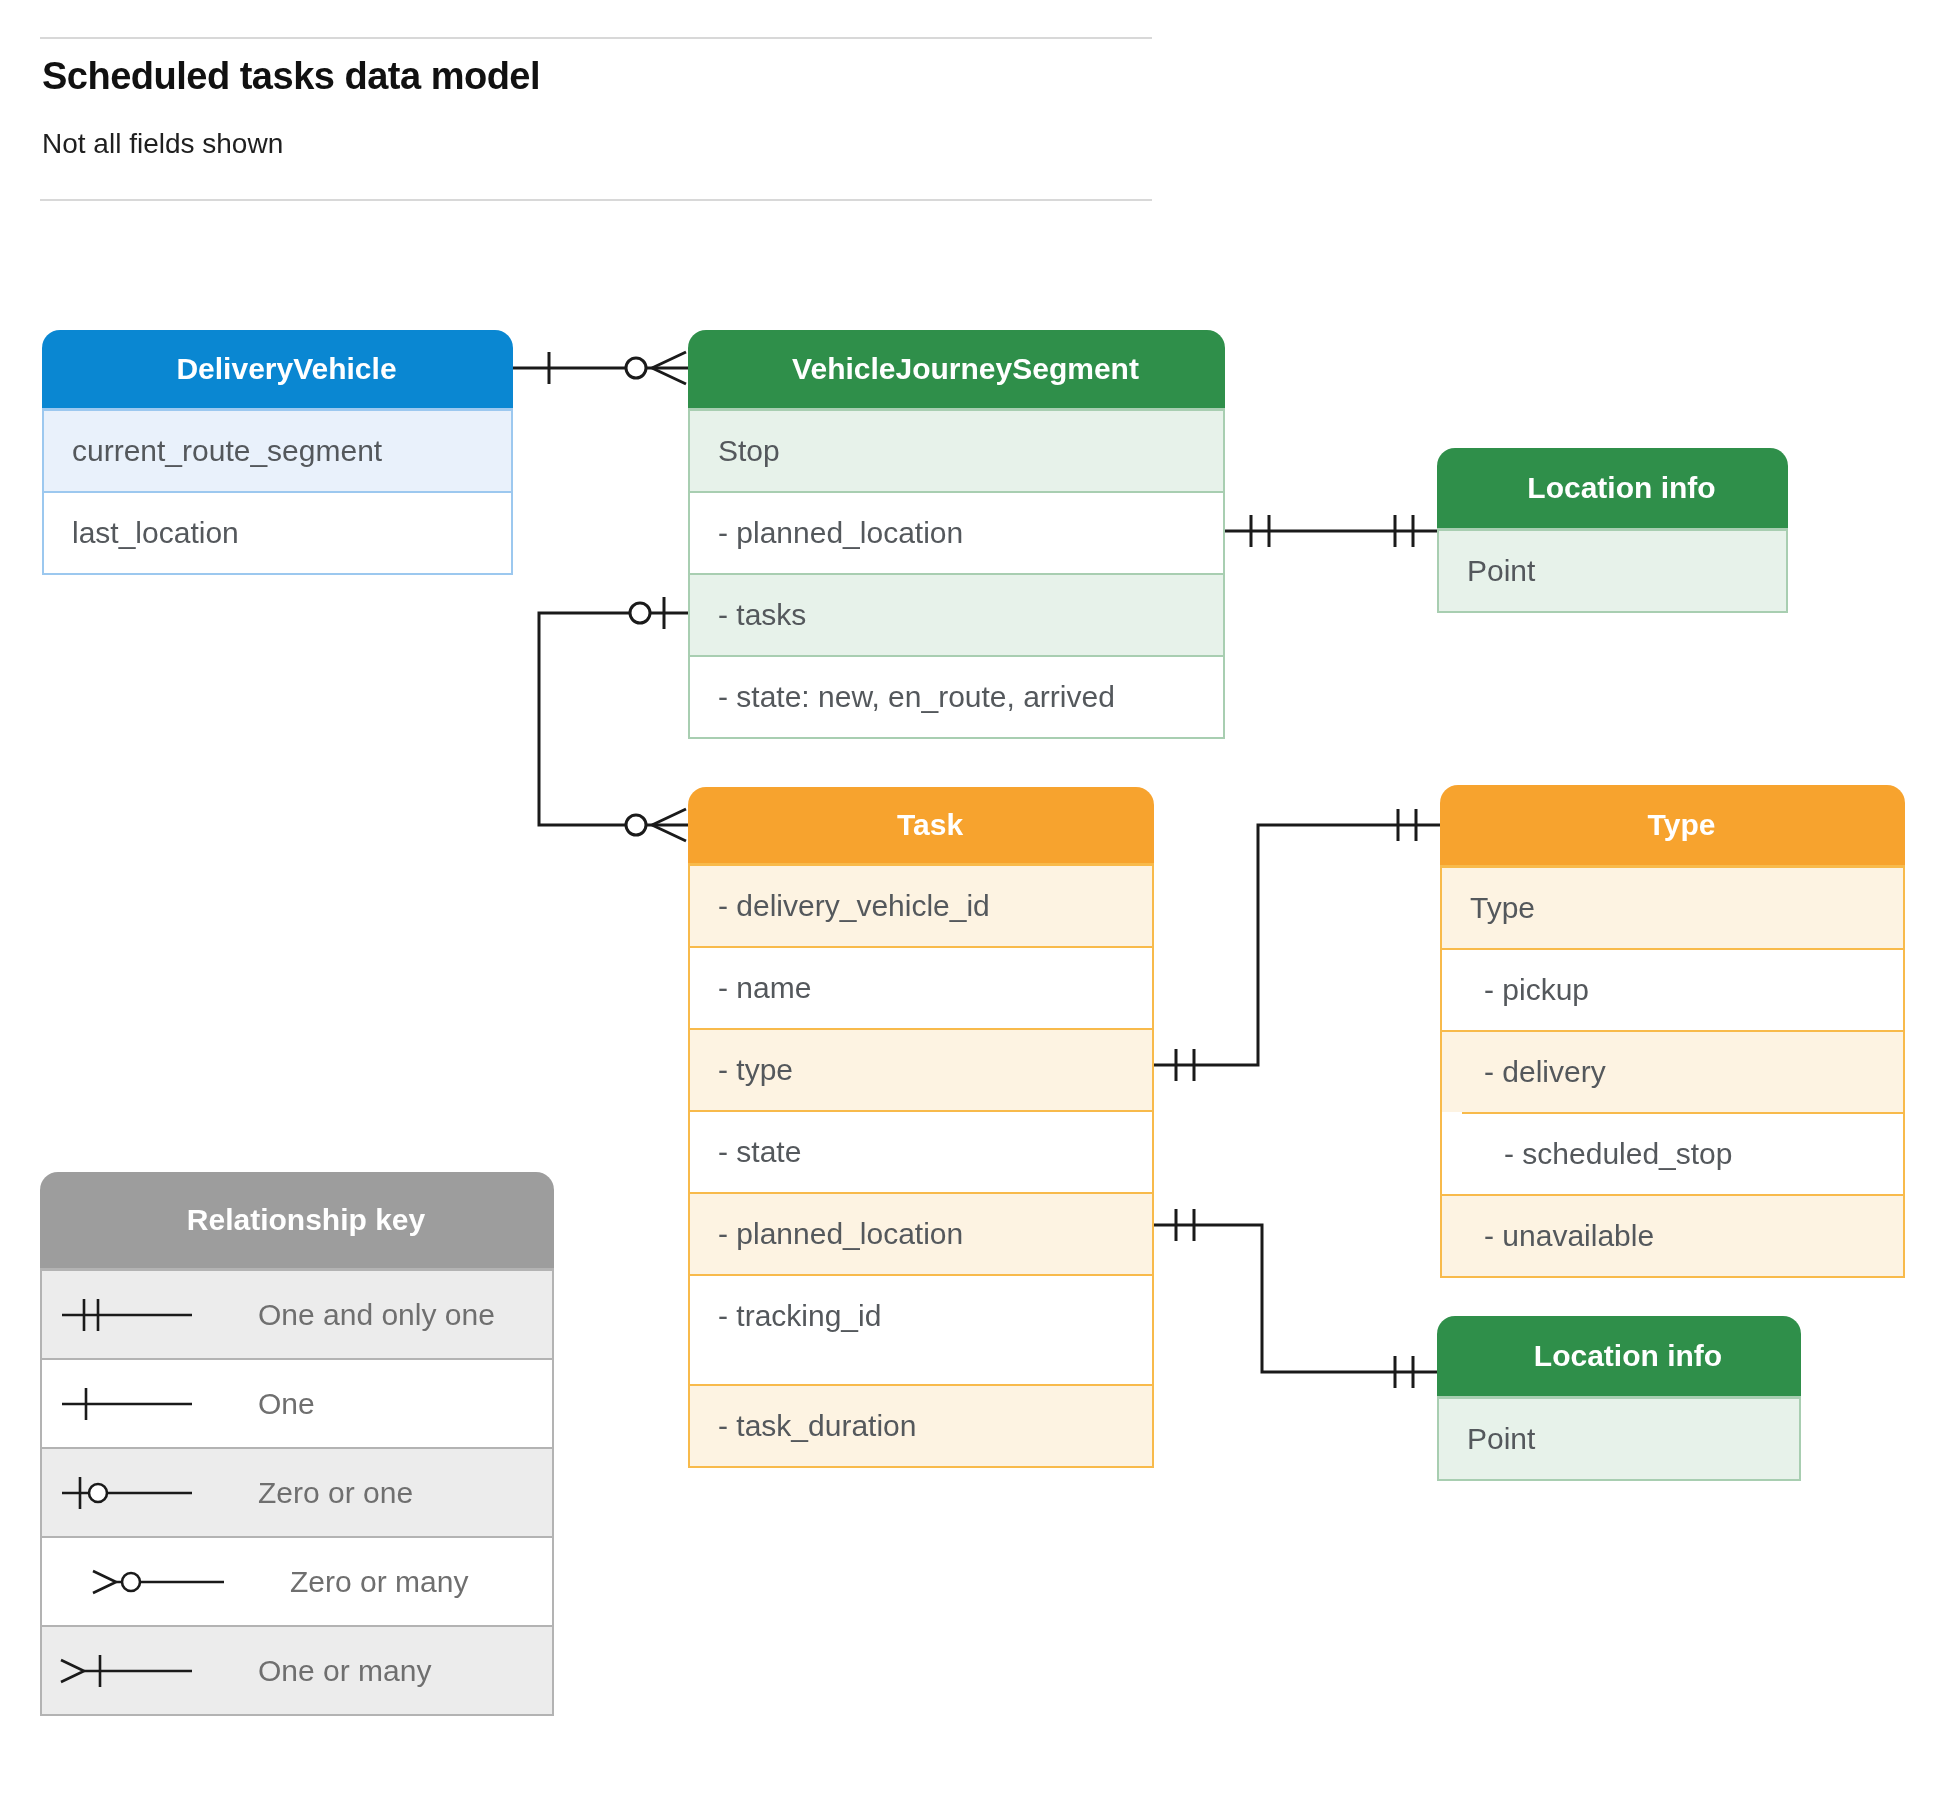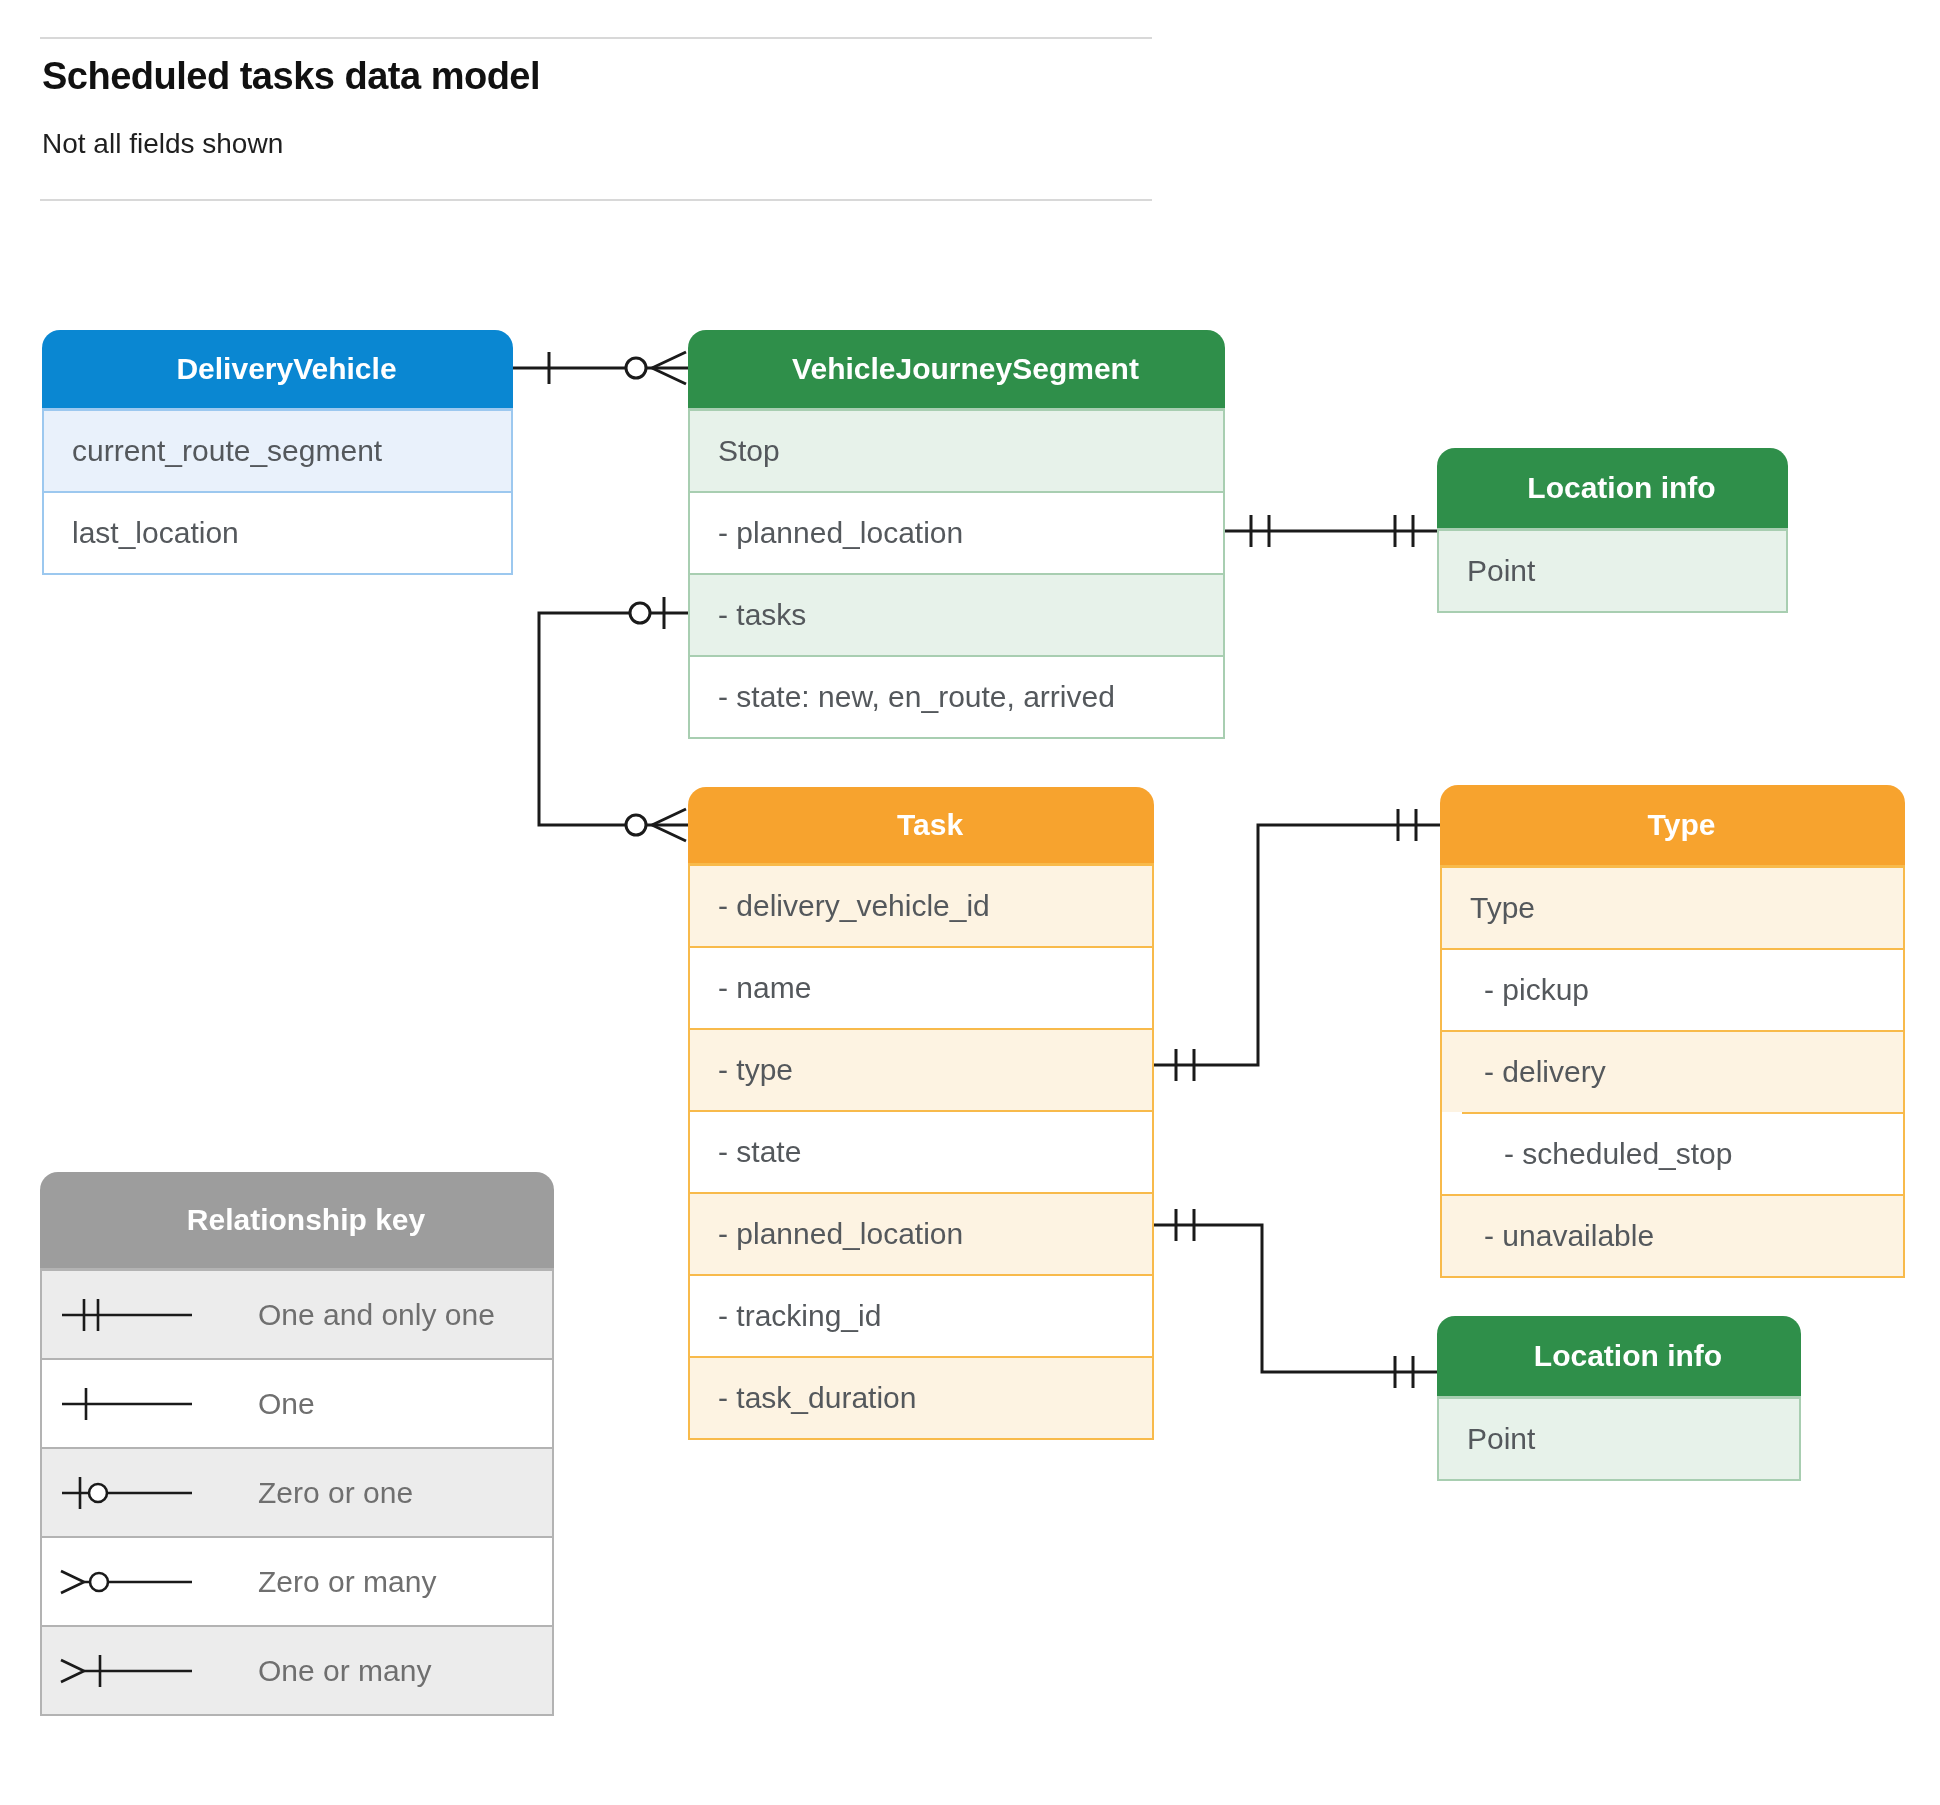--- a/index.html
+++ b/index.html
@@ -149,21 +149,21 @@
       </div>
     <div class="erow" style="height:80px;">
         <span>- state</span>
       </div>
     <div class="erow alt" style="height:80px;">
         <span>- planned_location</span>
       </div>
     <div class="erow" style="height:80px;">
         <span>- tracking_id</span>
       </div>
-    <div class="erow alt" style="height:80px;">
+    <div class="erow alt" style="height:80px;margin-top:28px;">
         <span>- task_duration</span>
       </div>
   </div>
 </div>
 
 <div class="entity orange" style="left:1440px;top:785px;width:465px;">
   <div class="ehead" style="height:80px;">Type</div>
   <div class="erows">
     <div class="erow alt" style="height:80px;">
         <span>Type</span>
@@ -211,21 +211,21 @@
       <span>One</span>
     </div>
     <div class="erow alt" style="height:87px;">
       <svg class="sym ksym" width="150" height="44" viewBox="0 0 150 44">
         <line x1="4" y1="22" x2="134" y2="22"></line>
           <line x1="22" y1="6" x2="22" y2="38"></line>
           <circle cx="40" cy="22" r="9"></circle>
       </svg>
       <span>Zero or one</span>
     </div>
-    <div class="erow" style="height:87px;">
+    <div class="erow" style="height:87px;padding-left:32px;">
       <svg class="sym ksym" width="150" height="44" viewBox="0 0 150 44">
         <line x1="26" y1="22" x2="134" y2="22"></line>
           <path d="M26 22 L3 11 M26 22 L3 33"></path>
           <circle cx="41" cy="22" r="9"></circle>
       </svg>
       <span>Zero or many</span>
     </div>
     <div class="erow alt" style="height:87px;">
       <svg class="sym ksym" width="150" height="44" viewBox="0 0 150 44">
         <line x1="26" y1="22" x2="134" y2="22"></line>

